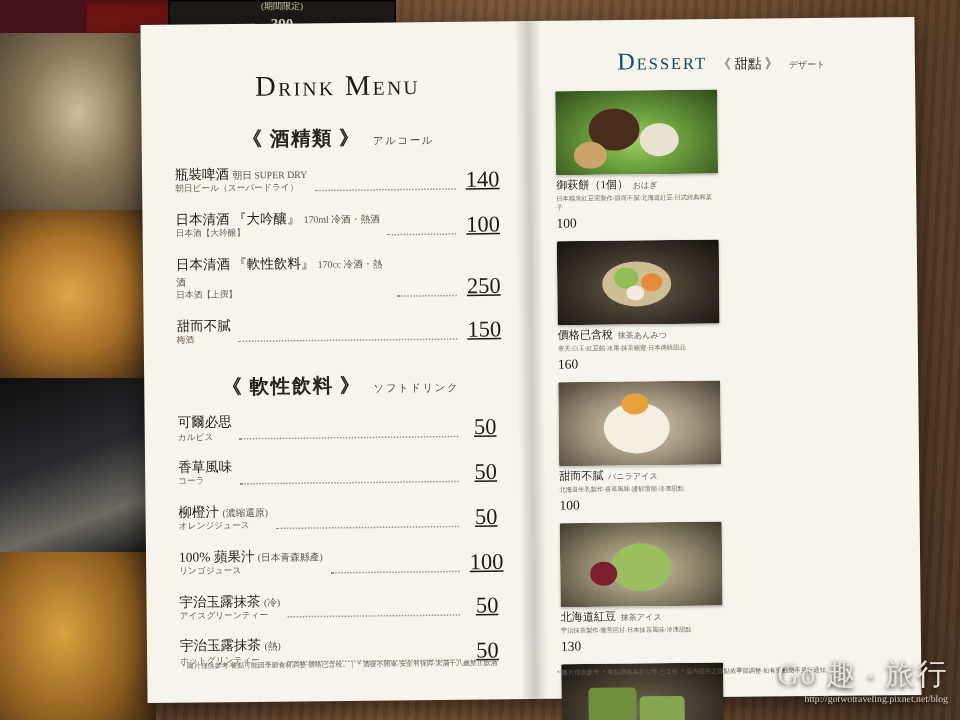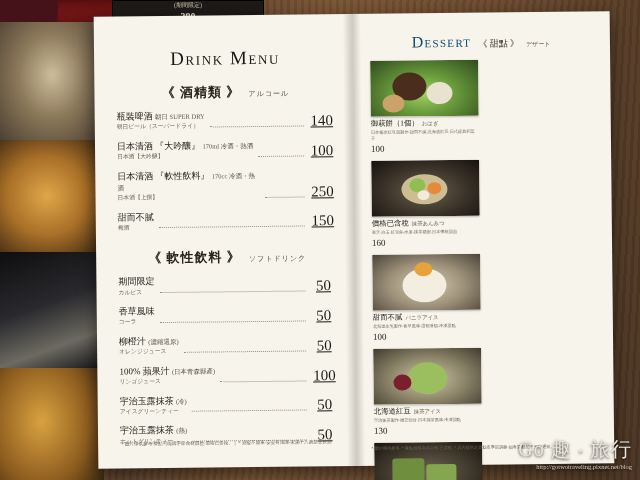--- a/index.html
+++ b/index.html
@@ -167,21 +167,21 @@
       <div class="pr">150</div>
     </div>
 
     <div class="sec-head" style="margin-top:18px;">
       <span class="jp">《 軟性飲料 》</span>
       <span class="en">ソフトドリンク</span>
     </div>
 
     <div class="item">
       <div class="nm">
-        <div class="n1"><span>期間限定</span></div>
+        <div class="n1"><span>可爾必思</span></div>
         <div class="n2">カルピス</div>
       </div>
       <div class="dots"></div>
       <div class="pr">50</div>
     </div>
 
     <div class="item">
       <div class="nm">
         <div class="n1"><span>香草風味</span></div>
         <div class="n2">コーラ</div>

